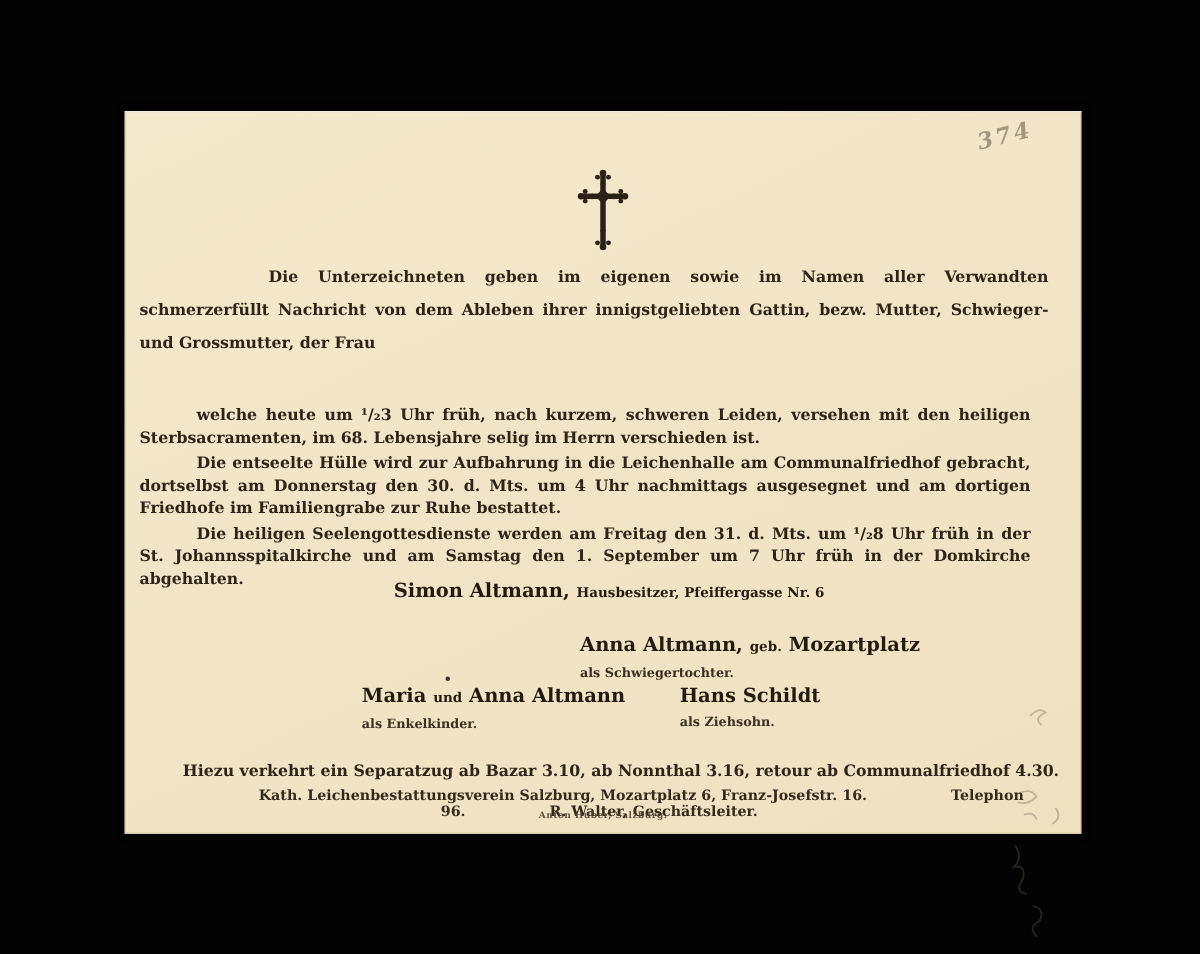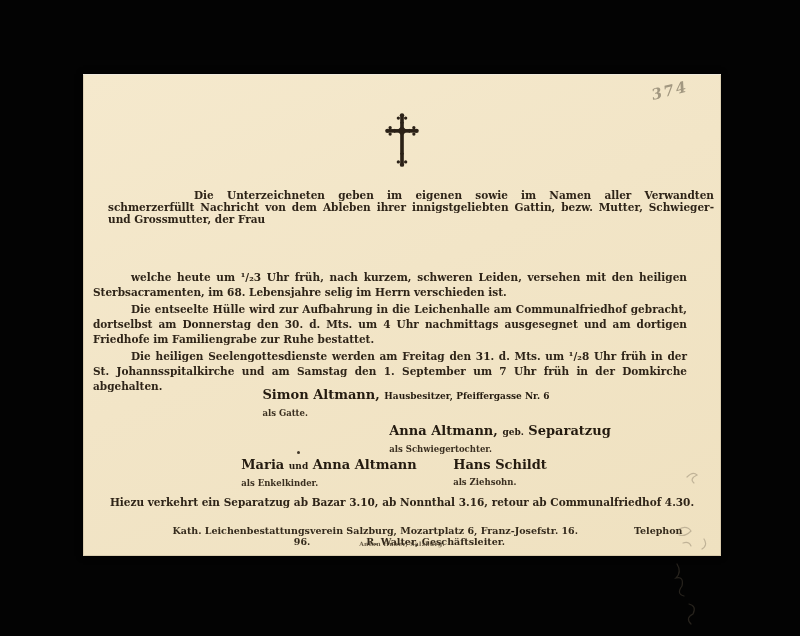--- a/index.html
+++ b/index.html
@@ -14,42 +14,42 @@
     color:#2e2418;font-weight:700;
   }
   .pencil-number{
     position:absolute;left:568px;top:6px;width:50px;
     font-size:15px;font-style:italic;color:#948a74;letter-spacing:2px;
     transform:rotate(-14deg);opacity:.85;
   }
   .cross{position:absolute;left:50%;top:36px;transform:translateX(-50%);width:42px;height:60px;}
   .cross svg{display:block;width:100%;height:100%;}
   .intro{
-    position:absolute;left:10px;top:100px;width:606px;margin:15px;
-    font-size:10.5px;line-height:12px;text-align:justify;text-indent:86px;
+    position:absolute;left:10px;top:100px;width:606px;margin:0;
+    font-size:10.5px;line-height:22px;text-align:justify;text-indent:86px;
   }
   .title{
     position:absolute;left:0;top:142px;width:638px;margin:0;text-align:center;
     font-size:30px;line-height:38px;letter-spacing:-.5px;color:#241b10;font-weight:700;
   }
   .title .geb{font-size:15px;letter-spacing:0;}
   .body-block{position:absolute;left:10px;top:196px;width:606px;}
   .body-block p{margin:0 12px 2px 0;font-size:10.5px;line-height:15px;text-align:justify;text-indent:38px;}
   .dateline{position:absolute;left:92px;top:296px;margin:0;font-size:10.5px;}
   .sig{position:absolute;transform:translateX(-50%);text-align:left;white-space:nowrap;}
   .sig-name{font-size:13px;line-height:14px;color:#241b10;}
   .sig-name .small{font-size:9px;}
   .sig-rel{font-size:8.5px;line-height:9px;margin-top:6px;color:#3a2f20;}
   .sig-spouse{left:323px;top:314px;}
   .sig-son{left:217px;top:350px;}
   .sig-dil{left:417px;top:350px;}
   .sig-grand{left:202px;top:384px;margin-left:44px;}
   .sig-foster{left:417px;top:384px;}
   .ink-fleck{position:absolute;left:214px;top:377px;width:3px;height:3px;border-radius:50%;background:#2e2418;opacity:.9;}
-  .train{position:absolute;left:0;top:422px;width:638px;margin:0;text-align:center;font-size:10.5px;}
+  .train{position:absolute;left:0;top:422px;width:638px;margin:12px;text-align:center;font-size:10.5px;}
   .footer-line{position:absolute;left:0;top:451px;width:638px;margin:0;text-align:center;font-size:9.5px;color:#342a1c;}
   .footer-line span{margin:0 5px;padding-left:46px;}
   .imprint{position:absolute;left:0;top:466px;width:638px;margin:0;text-align:center;font-size:6px;letter-spacing:.3px;color:#4a3e2c;opacity:.85;}
   .smudges{position:absolute;right:2px;top:395px;width:70px;height:165px;opacity:.35;}
 </style>
 </head>
 <body>
 
 <div class="stage">
   <div class="paper">
@@ -86,28 +86,27 @@
     <div class="body-block">
       <p>welche heute um ¹/₂3 Uhr früh, nach kurzem, schweren Leiden, versehen mit den heiligen Sterbsacramenten, im 68. Lebensjahre selig im Herrn verschieden ist.</p>
       <p>Die entseelte Hülle wird zur Aufbahrung in die Leichenhalle am Communalfriedhof gebracht, dortselbst am Donnerstag den 30. d. Mts. um 4 Uhr nachmittags ausgesegnet und am dortigen Friedhofe im Familiengrabe zur Ruhe bestattet.</p>
       <p>Die heiligen Seelengottesdienste werden am Freitag den 31. d. Mts. um ¹/₂8 Uhr früh in der St. Johannsspitalkirche und am Samstag den 1. September um 7 Uhr früh in der Domkirche abgehalten.</p>
     </div>
 
 
     <div class="sig sig-spouse">
       <div class="sig-name"><span>Simon Altmann,</span>
         <span class="small">Hausbesitzer, Pfeiffergasse Nr. 6</span></div>
-      <div class="sig-rel">als Gatte.</div>
     </div>
 
 
     <div class="sig sig-dil">
       <div class="sig-name"><span>Anna Altmann,</span>
         <span class="small">geb.</span>
-        <span>Separatzug</span></div>
+        <span>Mozartplatz</span></div>
       <div class="sig-rel">als Schwiegertochter.</div>
     </div>
 
     <div class="sig sig-grand">
       <div class="sig-name"><span>Maria</span>
         <span class="small">und</span>
         <span>Anna Altmann</span></div>
       <div class="sig-rel">als Enkelkinder.</div>
     </div>
 

